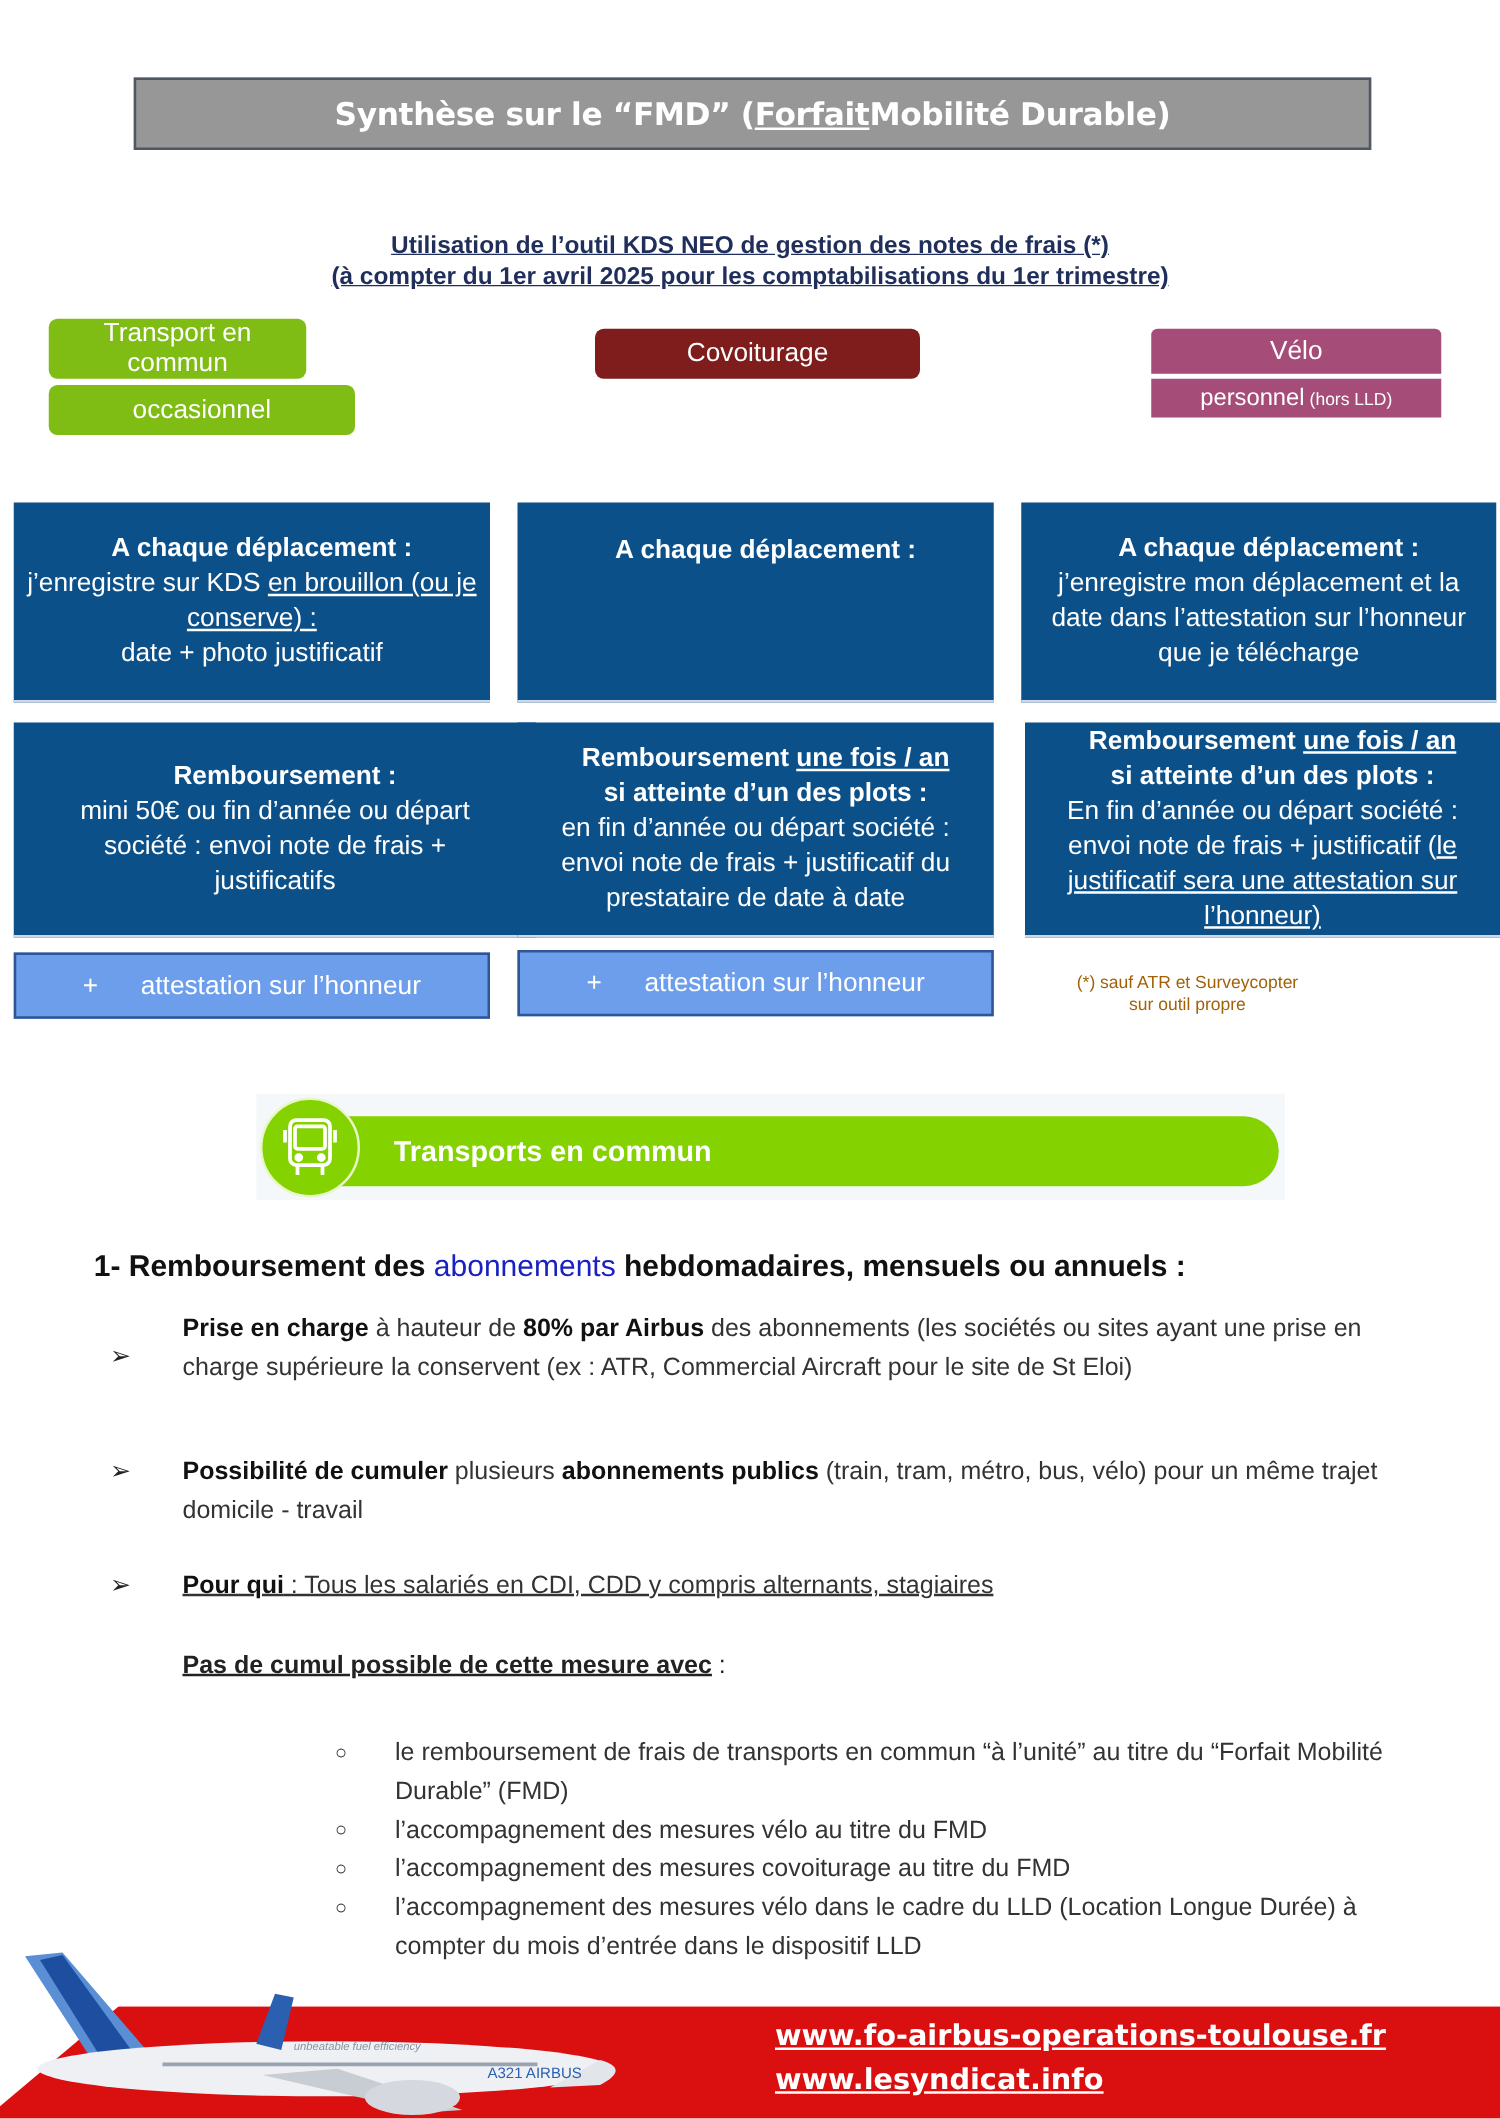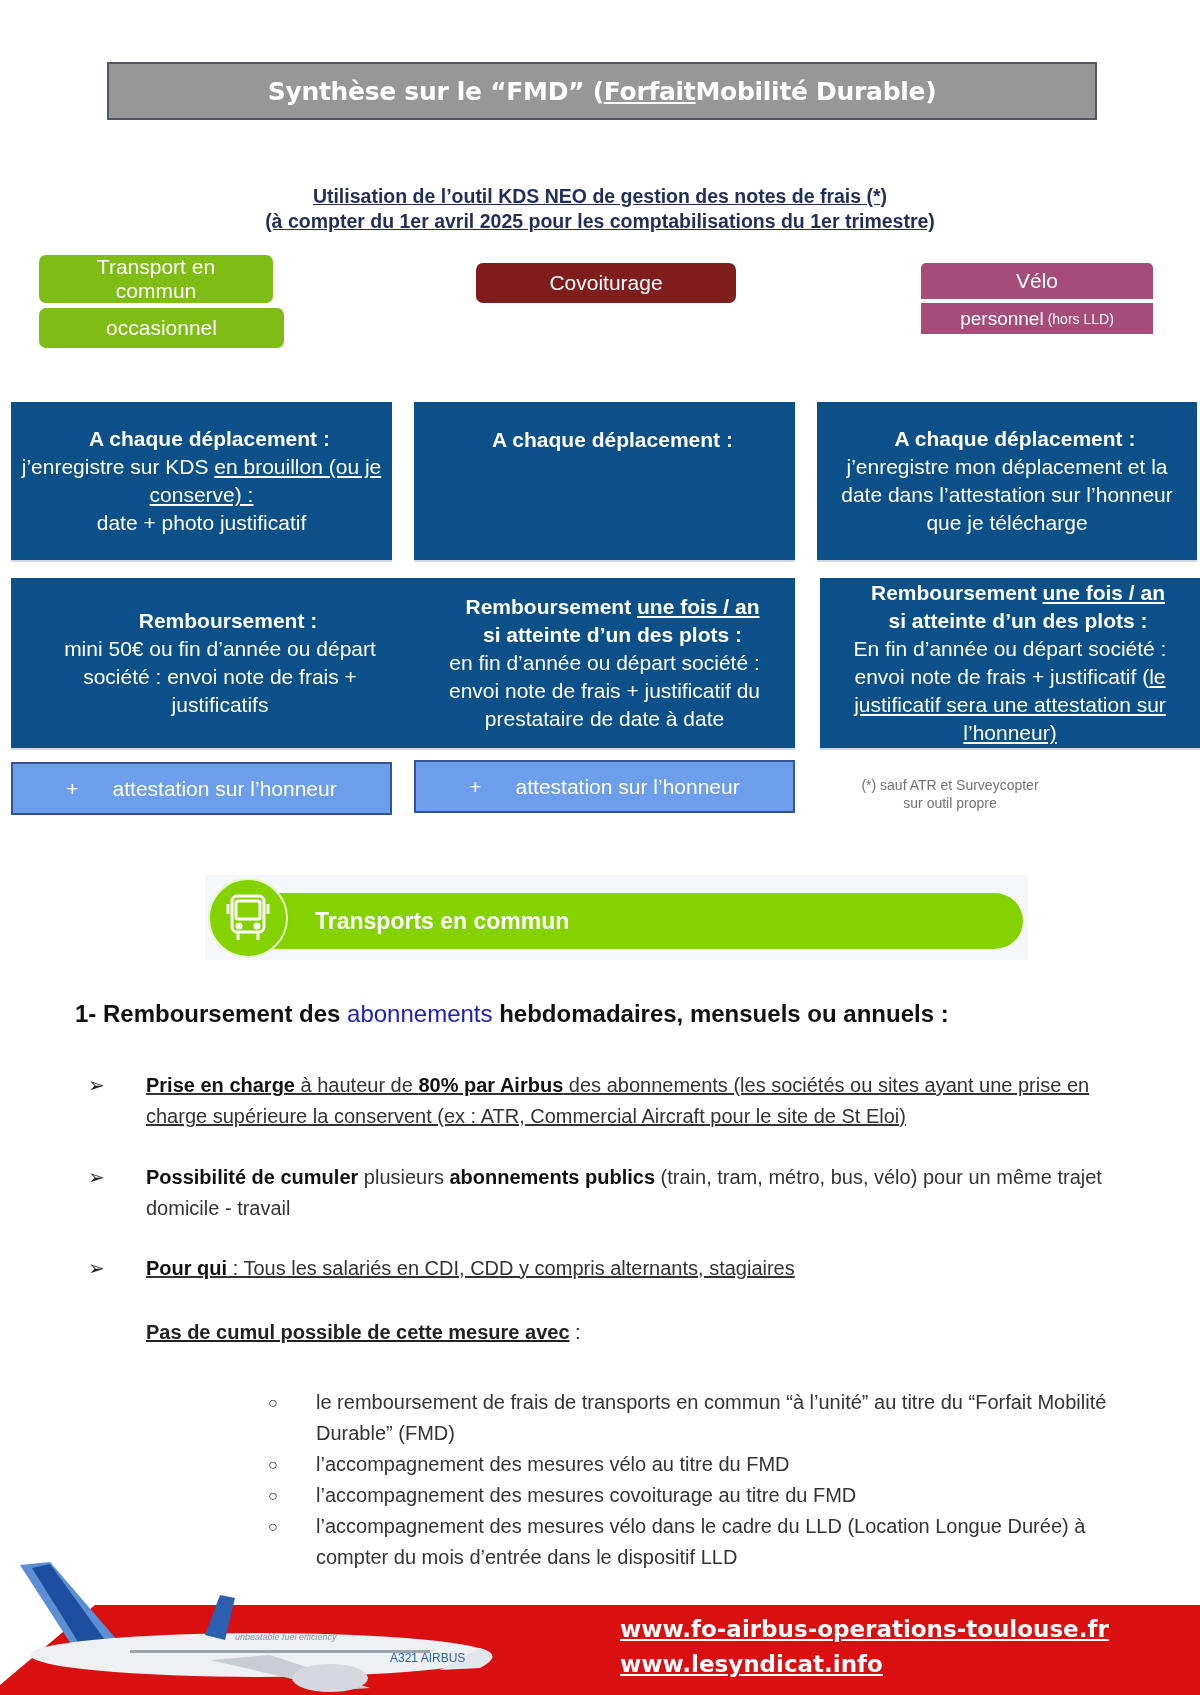--- a/index.html
+++ b/index.html
@@ -12,21 +12,21 @@
   .cat { color:#fff; display:flex; align-items:center; justify-content:center; text-align:center; font-size:21px; line-height:24px; box-sizing:border-box; }
   .cat-green { background:#7fbc14; border-radius:7px; }
   .cat-orange { background:#7f1d1d; border-radius:7px; }
   .cat-purple { background:#a54c78; }
   .cat small { font-size:14px; margin-left:4px; }
   .blue-box { background:#0c5089; color:#fff; box-sizing:border-box; display:flex; flex-direction:column; align-items:center; justify-content:center; text-align:center; font-size:21px; line-height:28px; border-bottom:2px solid #cfd8e4; }
   .blue-box b { font-weight:bold;margin-left:16px; }
   .blue-box .u { text-decoration:underline; }
   .light-box { background:#6d9eeb; border:2px solid #2f5597; color:#fff; box-sizing:border-box; display:flex; align-items:center; justify-content:center; font-size:21px; }
   .light-box .plus { margin-right:34px; }
-  .footnote { font-size:14px; color:#737373; text-align:center; line-height:18px; }
+  .footnote { font-size:14px; color:#a16207; text-align:center; line-height:18px; }
   .tc-banner { left:205px; top:875px; width:823px; height:85px; background:#f5f8fa; }
   .tc-bar { left:255px; top:893px; width:768px; height:56px; background:#84d300; border-radius:0 28px 28px 0; display:flex; align-items:center; padding-left:60px; box-sizing:border-box; color:#fff; font-weight:bold; font-size:23px; }
   .tc-circle { left:208px; top:878px; width:80px; height:80px; border-radius:50%; background:#84d300; border:2px solid #e8f7c8; box-sizing:border-box; display:flex; align-items:center; justify-content:center; }
   .section-h { left:75px; top:1000px; font-weight:bold; font-size:24px; color:#111; }
   .section-h .blue { color:#1a21c0; font-weight:normal; }
   .bullet { left:88px; font-size:20px; color:#222; line-height:31px; }
   .bullet-text { left:146px; width:960px; font-size:20px; color:#333; line-height:31px; }
   .bullet-text b { color:#111; }
   .no-cumul { left:146px; top:1321px; font-size:20px; color:#222; }
   .no-cumul u { font-weight:bold; }
@@ -44,21 +44,21 @@
   <span>Synthèse sur le “FMD” (</span>
     <u>Forfait</u>
     <span> Mobilité Durable)</span>
 </div>
 
 <div class="abs kds-title">
   <div>Utilisation de l’outil KDS NEO de gestion des notes de frais (*)</div>
   <div>(à compter du 1er avril 2025 pour les comptabilisations du 1er trimestre)</div>
 </div>
 
-<div class="abs cat cat-green" style="left:39px;top:255px;width:234px;height:48px;padding:0 34px;">
+<div class="abs cat cat-green" style="left:39px;top:255px;width:206px;height:48px;padding:0 34px;">
   <span>Transport en commun</span>
 </div>
 <div class="abs cat cat-green" style="left:39px;top:308px;width:245px;height:40px;">
   <span>occasionnel</span>
 </div>
 <div class="abs cat cat-orange" style="left:476px;top:263px;width:260px;height:40px;">
   <span>Covoiturage</span>
 </div>
 <div class="abs cat cat-purple" style="left:921px;top:263px;width:232px;height:36px;border-radius:5px 5px 0 0;">
   <span>Vélo</span>
@@ -124,21 +124,21 @@
     <line x1="12" y1="40" x2="12" y2="48"></line>
     <line x1="32" y1="40" x2="32" y2="48"></line>
   </svg>
 </div>
 
 <div class="abs section-h">
   <span>1- Remboursement des </span><span class="blue">abonnements</span><span> hebdomadaires, mensuels ou annuels :</span>
 </div>
 
 <div class="abs bullet" style="top:1070px;">➢</div>
-<div class="abs bullet-text" style="top:1070px;text-decoration:underline;">
+<div class="abs bullet-text" style="top:1048px;">
   <b>Prise en charge</b><span> à hauteur de </span><b>80% par Airbus</b><span> des abonnements (les sociétés ou sites ayant une prise en charge supérieure la conservent (ex : ATR, Commercial Aircraft pour le site de St Eloi)</span>
 </div>
 
 <div class="abs bullet" style="top:1162px;">➢</div>
 <div class="abs bullet-text" style="top:1162px;">
   <b>Possibilité de cumuler</b><span> plusieurs </span><b>abonnements publics</b><span> (train, tram, métro, bus, vélo) pour un même trajet domicile - travail</span>
 </div>
 
 <div class="abs bullet" style="top:1253px;">➢</div>
 <div class="abs bullet-text" style="top:1253px;text-decoration:underline;">

